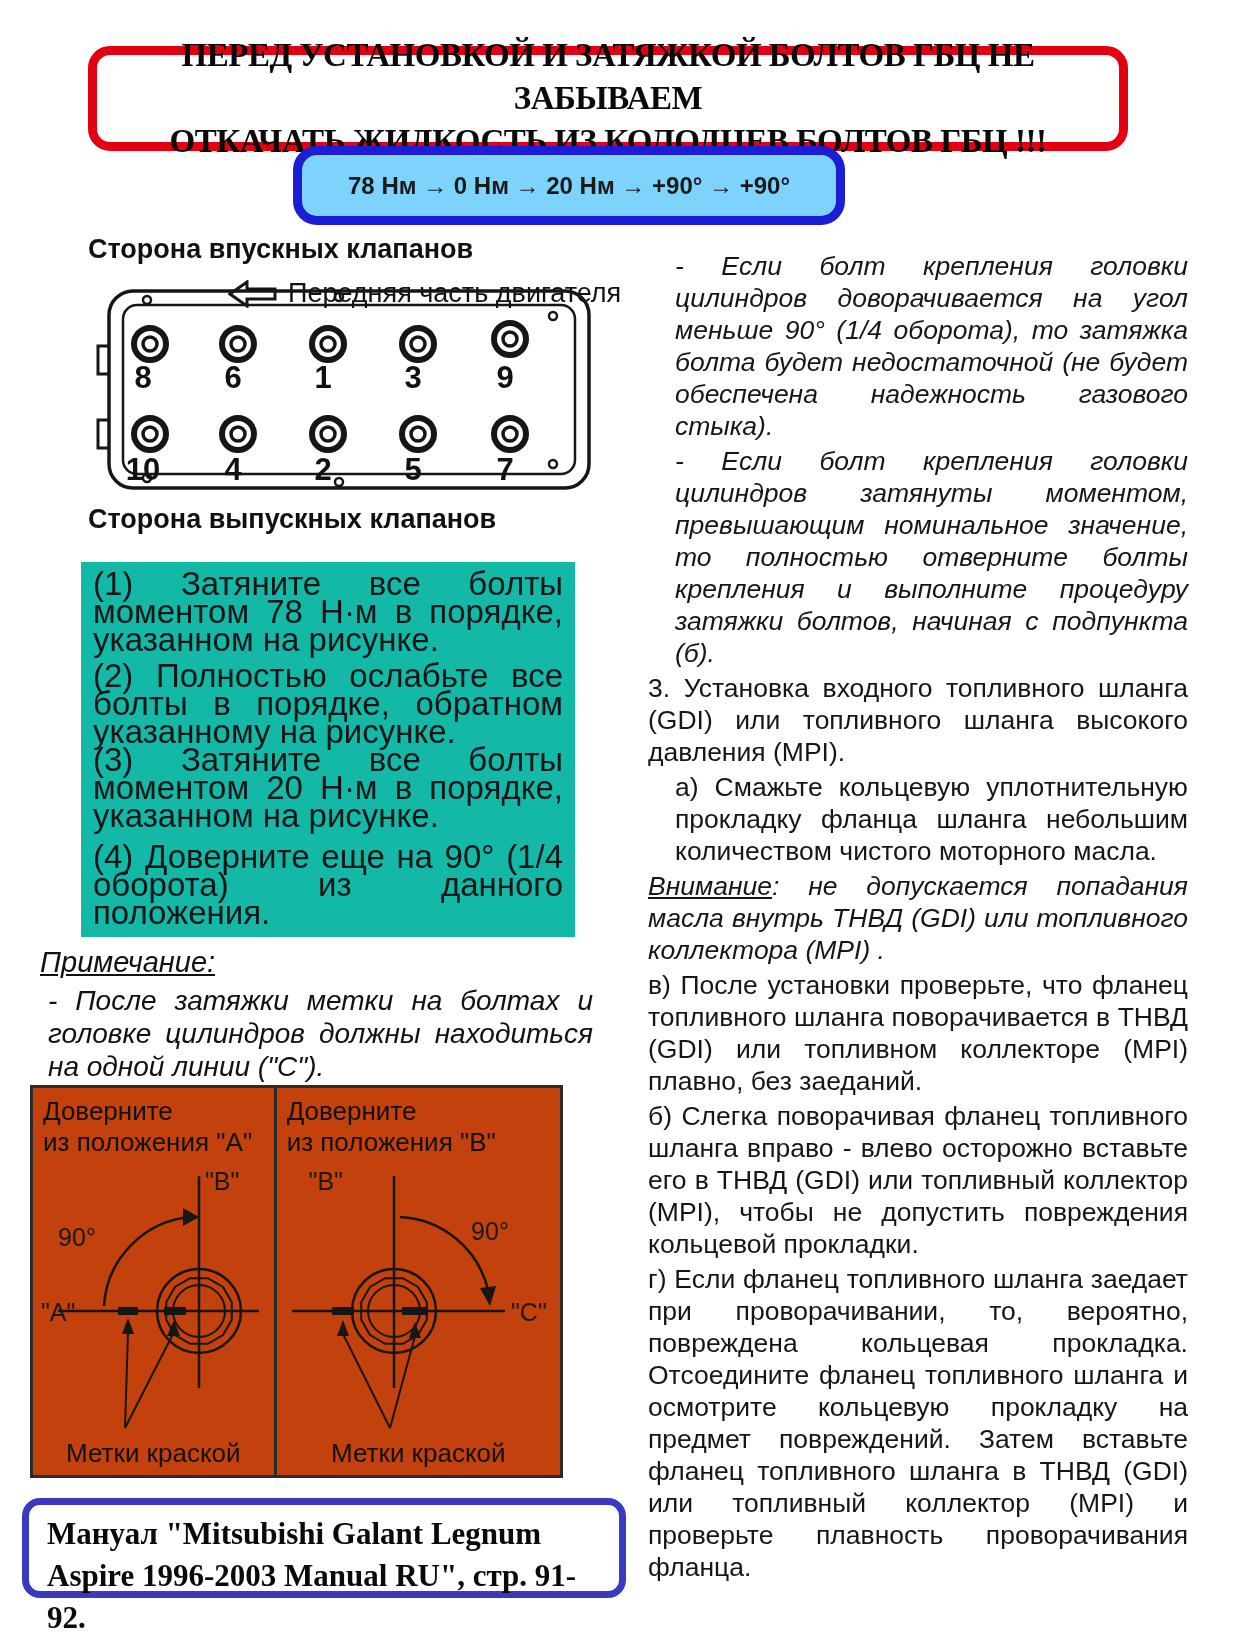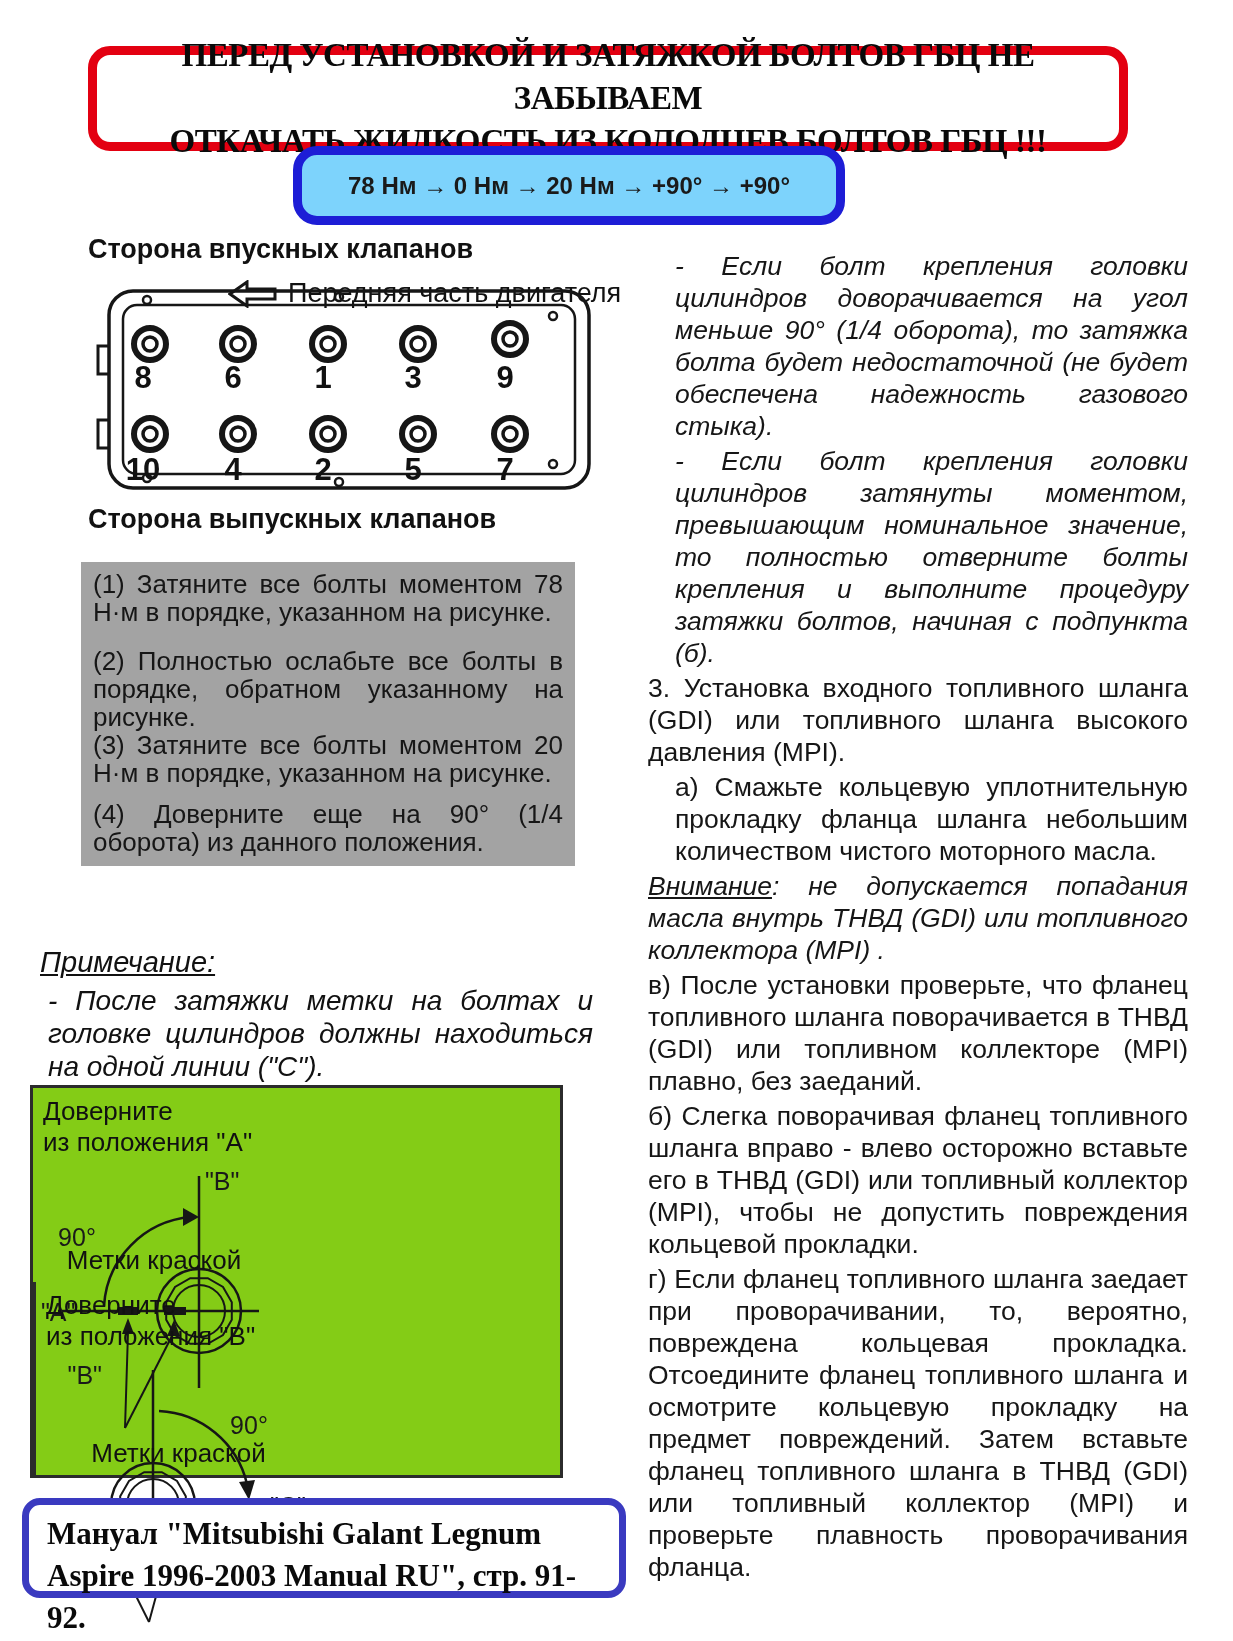--- a/index.html
+++ b/index.html
@@ -26,35 +26,35 @@
   .head-svg{position:absolute;left:85px;top:284px;}
   .exhaust-label{position:absolute;left:88px;top:504px;font-weight:bold;font-size:27px;}
 
   .diag-line{stroke:#161616;fill:none;}
   .diag-fill{fill:#161616;stroke:none;}
   .svg-num{font-family:"Liberation Sans",sans-serif;font-weight:bold;font-size:31px;fill:#111;}
   .svg-lbl{font-family:"Liberation Sans",sans-serif;font-size:25px;fill:#1a1a1a;}
 
   
   .instructions{position:absolute;left:81px;top:562px;width:494px;box-sizing:border-box;
-    background:#a3a3a3;padding:8px 12px 10px 12px;font-size:26px;line-height:28px;
+    background:#14b8a6;padding:8px 12px 10px 12px;font-size:33px;line-height:28px;
     text-align:justify;color:#161616;}
   .instructions p{margin:0;}
-  .instructions p.gap-s{margin-top:21px;}
+  .instructions p.gap-s{margin-top:8px;}
   .instructions p.gap-l{margin-top:13px;}
 
   
   .note-title{position:absolute;left:40px;top:946px;font-style:italic;font-size:29px;
     text-decoration:underline;}
   .note-text{position:absolute;left:48px;top:984px;width:545px;font-style:italic;
     font-size:28px;line-height:33px;text-align:justify;}
 
   
   .rot-panel{position:absolute;left:30px;top:1085px;width:533px;height:393px;
-    border:3px solid #2b2b2b;box-sizing:border-box;display:flex;background:#84cc16;flex-direction:column;}
+    border:3px solid #2b2b2b;box-sizing:border-box;display:flex;background:#c2410c;}
   .rot-half{position:relative;height:100%;}
   .rot-left{width:242px;}
   .rot-right{width:285px;border-left:3px solid #2b2b2b;}
   .rot-title{position:absolute;left:10px;top:8px;font-size:26px;line-height:31px;z-index:2;}
   .rot-svg{position:absolute;left:0;top:0;}
   .marks-label{position:absolute;left:0;bottom:6px;width:100%;text-align:center;font-size:26px;}
 
   
   .source-box{position:absolute;left:22px;top:1498px;width:604px;height:100px;
     border:7px solid #3a3ac0;border-radius:18px;box-sizing:border-box;

